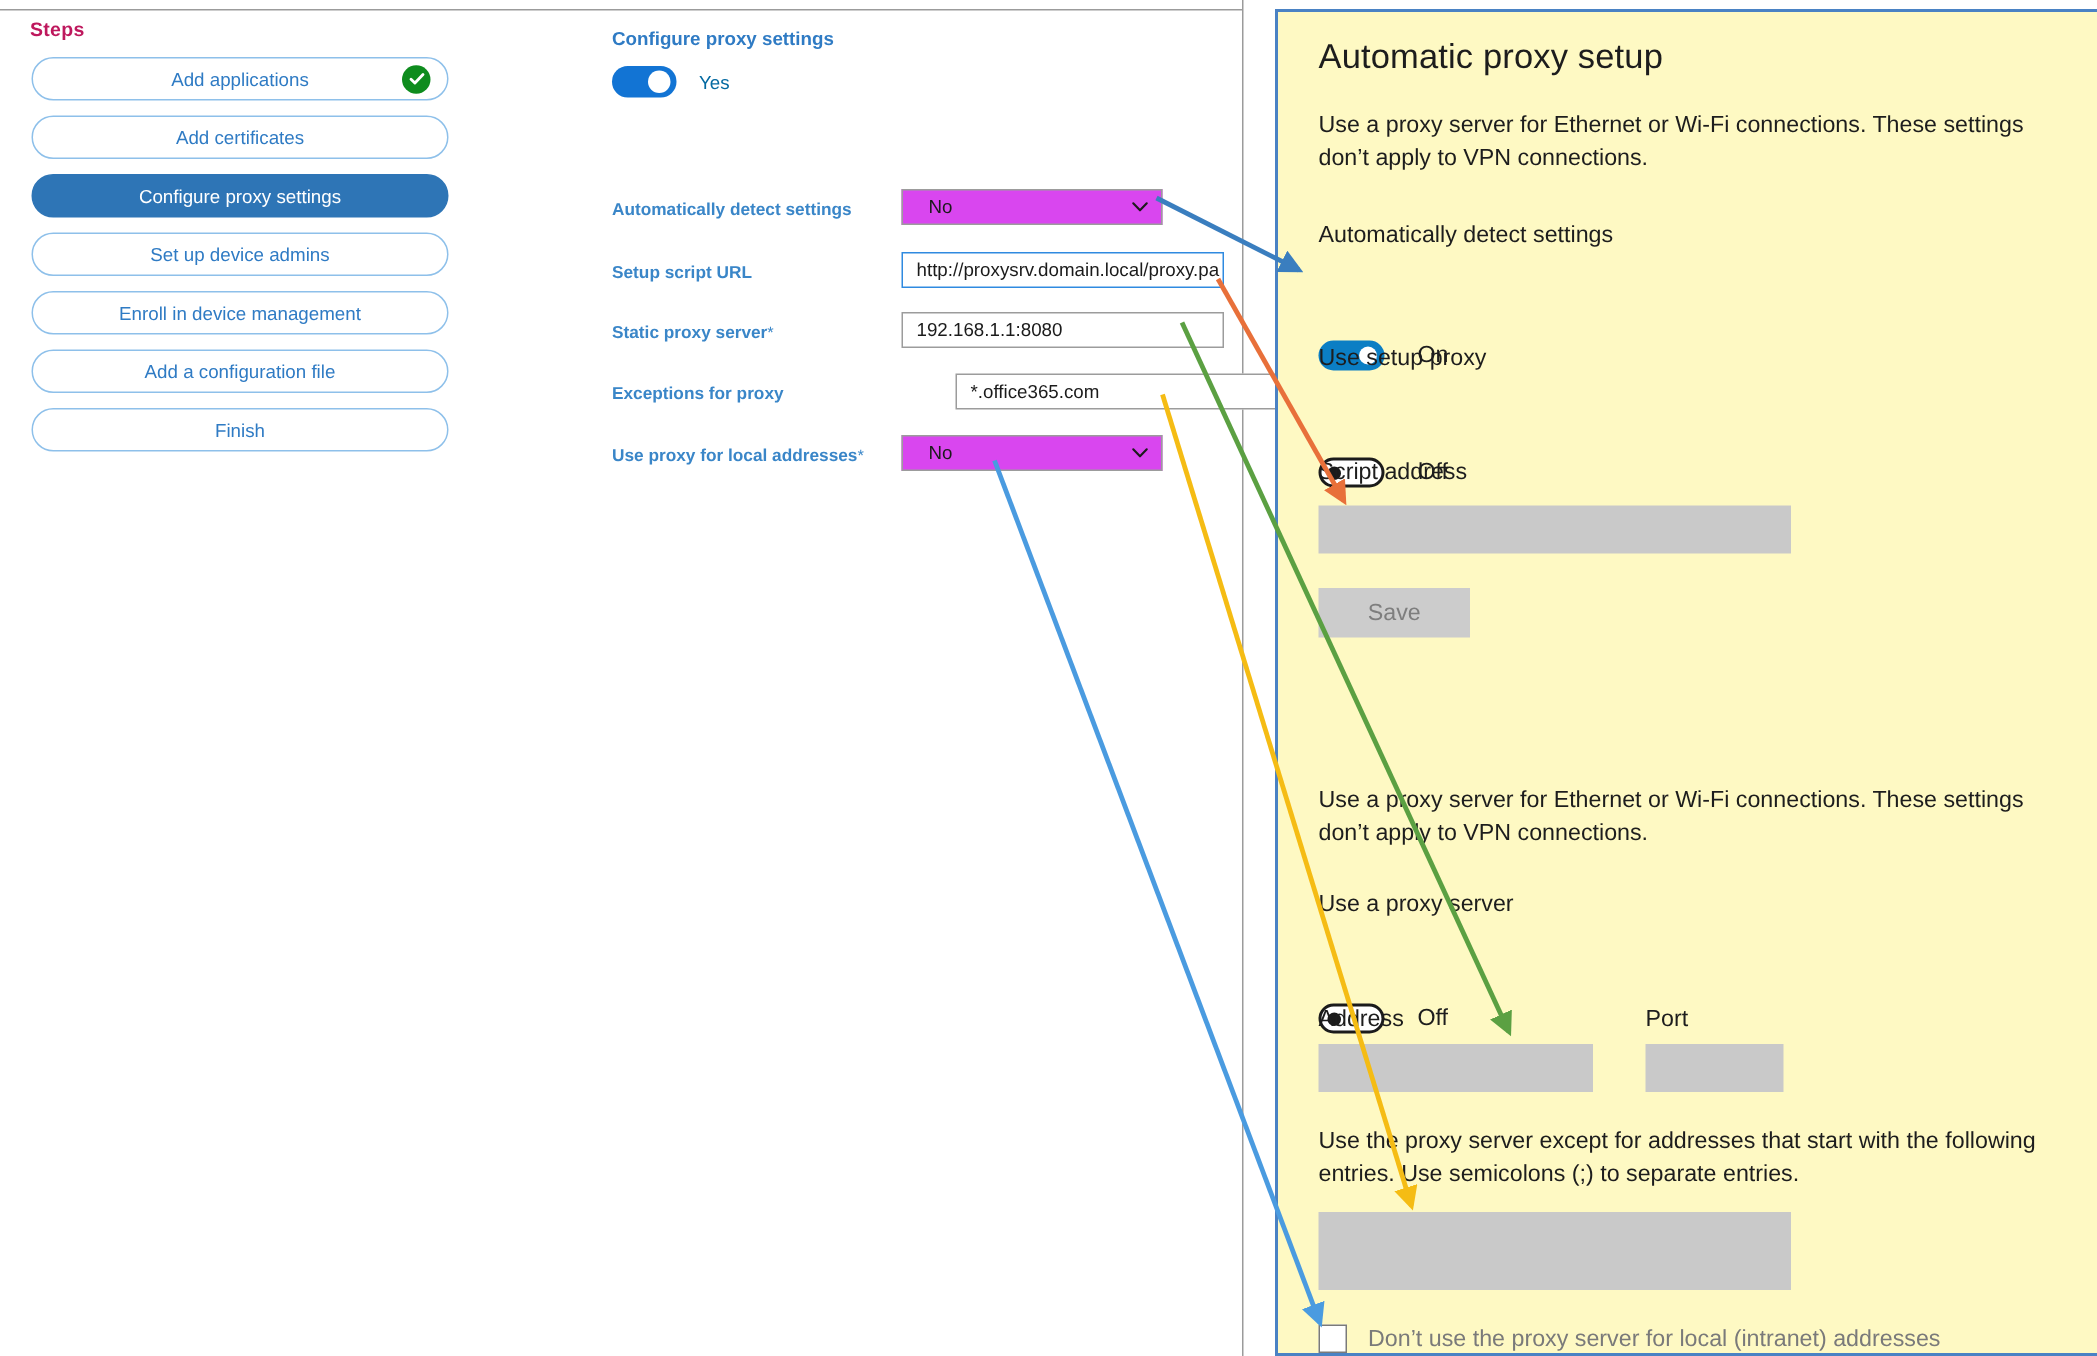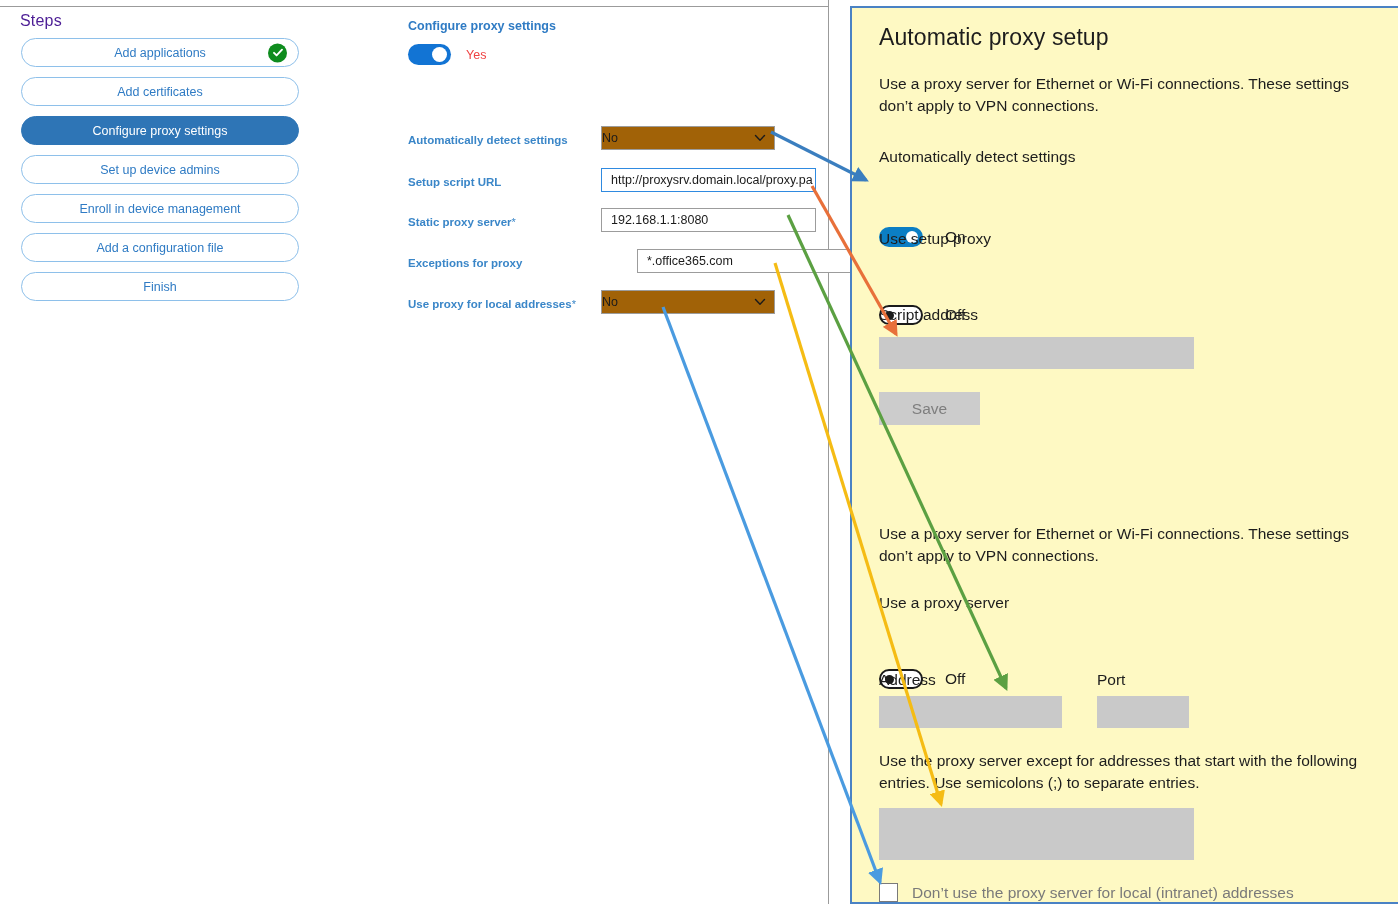--- a/index.html
+++ b/index.html
@@ -15,21 +15,21 @@
   #top-rule{
     position:absolute;left:0;top:6px;width:828px;height:1px;background:#9b9b9b;
   }
   #vert-rule{
     position:absolute;left:828px;top:0;width:1px;height:904px;background:#9b9b9b;
   }
   
   #steps-panel{position:absolute;left:0px;top:6px;width:330px;height:320px;}
   #steps-title{
     position:absolute;left:20px;top:6px;
-    font-size:16px;font-weight:normal;color:#4c1d95;letter-spacing:.2px;
+    font-size:13px;font-weight:bold;color:#be185d;letter-spacing:.2px;
   }
   .step-btn{
     position:absolute;left:21px;width:278px;height:29px;
     border:1px solid #8ec0ea;border-radius:15px;background:#ffffff;
     color:#2f7bc4;font-size:12.5px;
     display:flex;align-items:center;justify-content:center;
     box-sizing:border-box;
   }
   .step-btn.active{
     background:#2e75b6;border-color:#2e75b6;color:#ffffff;
@@ -49,39 +49,39 @@
   
   #cfg-toggle-row{position:absolute;left:408px;top:44px;display:flex;align-items:center;}
   .fl-toggle{
     width:43px;height:21px;border-radius:11px;background:#1274d4;position:relative;
     flex:none;
   }
   .fl-toggle .knob{
     position:absolute;top:3px;right:4px;width:15px;height:15px;border-radius:50%;
     background:#ffffff;
   }
-  #cfg-toggle-label{margin-left:15px;font-size:12.5px;color:#ef4444;}
+  #cfg-toggle-label{margin-left:15px;font-size:12.5px;color:#0369a1;}
 
   .f-label{
     position:absolute;left:408px;font-size:11.5px;font-weight:bold;color:#3a86c8;
     white-space:nowrap;
   }
   .f-label .req{font-weight:normal;color:#3a86c8;font-size:11px;}
   .f-field{
     position:absolute;left:601px;width:215px;height:24px;
     border:1px solid #9c9c9c;background:#ffffff;box-sizing:border-box;
     font-size:12.5px;color:#1b1b1b;
     display:flex;align-items:center;padding-left:9px;
   }
   .f-field.focused{border:1.5px solid #2f8ae0;}
   .f-select{
     position:absolute;left:601px;width:174px;height:24px;
-    border:1px solid #9c9c9c;background:#a16207;box-sizing:border-box;
+    border:1px solid #9c9c9c;background:#d946ef;box-sizing:border-box;
     font-size:12.5px;color:#1b1b1b;
-    display:flex;align-items:center;padding-left:0;
+    display:flex;align-items:center;padding-left:17px;
   }
   .chev{
     position:absolute;right:8px;top:50%;transform:translateY(-50%);
     width:12px;height:12px;
   }
   
   #win-panel{
     position:absolute;left:850px;top:6px;width:548px;height:898px;
     border:2px solid #4a82c4;border-right:none;background:#fef9c3;
     box-sizing:border-box;overflow:hidden;

